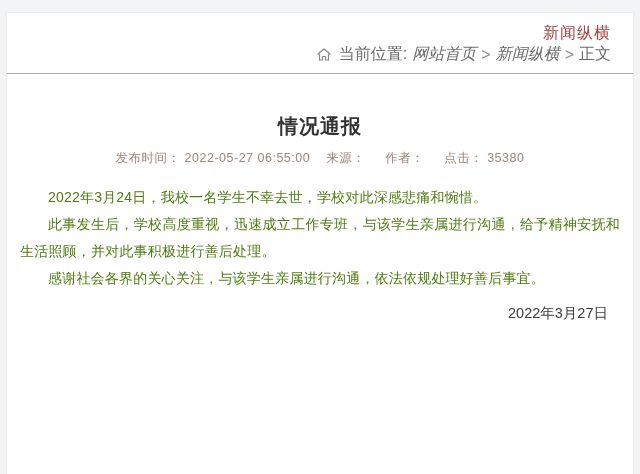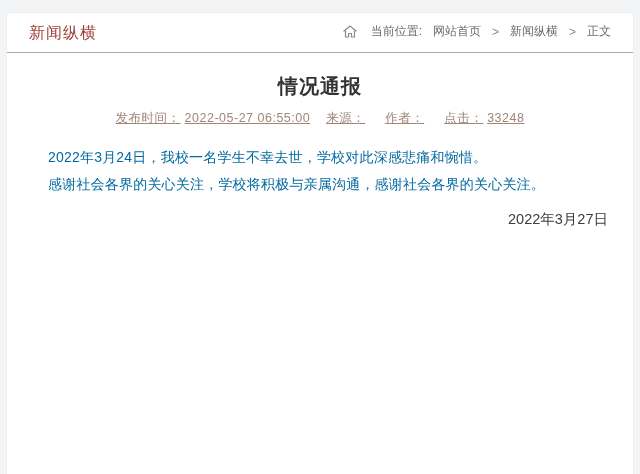--- a/index.html
+++ b/index.html
@@ -14,72 +14,73 @@
   .panel {
     background: #ffffff;
     margin: 12px 6px 0 6px;
     min-height: 462px;
     border: 1px solid #ededed;
     border-bottom: none;
   }
   .panel-header {
     display: flex;
     justify-content: space-between;
-    align-items: flex-start;
+    align-items: flex-end;
     padding: 10px 22px 8px 22px;
+    flex-direction: column;
   }
   .section-title {
     color: #a2453f;
     font-size: 16px;
     font-weight: 500;
     letter-spacing: 1px;
   }
   .breadcrumb {
     display: flex;
     align-items: center;
-    gap: 11px;
+    gap: 5px;
     color: #6b6b6b;
-    font-size: 12px;
+    font-size: 16px;
   }
   .breadcrumb .home-icon {
     display: inline-flex;
     align-items: center;
     margin-right: 3px;
   }
-  .breadcrumb .crumb-link { cursor: pointer; }
+  .breadcrumb .crumb-link { cursor: pointer; font-style: italic; }
   .breadcrumb .sep { color: #8a8a8a; }
   .header-divider {
     border: none;
     border-top: 1px solid #a9a9a9;
     height: 0;
   }
   .article { padding: 0 0 10px 0; }
   .article-title {
-    margin-top: 20px;
+    margin-top: 39px;
     text-align: center;
     font-size: 20px;
     font-weight: 700;
     color: #333333;
     letter-spacing: 1px;
   }
   .article-meta {
     margin-top: 10px;
     text-align: center;
     font-size: 12.5px;
     color: #a08578;
     letter-spacing: 0.5px;
   }
-  .article-meta span { margin: 8px 2px; text-decoration: underline; }
+  .article-meta span { margin: 8px 2px; }
   .article-meta .gap { margin-right: 10px; }
   .article-body {
     margin-top: 17px;
     padding: 0 13px;
     font-size: 14px;
     line-height: 27px;
-    color: #0369a1;
+    color: #4d7c0f;
     letter-spacing: 0.2px;
   }
   .article-body p {
     text-indent: 2em;
     text-align: justify;
   }
   .signature-block {
     margin-top: 7px;
     padding-right: 25px;
     text-align: right;
@@ -115,26 +116,27 @@
   <hr class="header-divider">
 
   <div class="article">
 
     <h1 class="article-title">情况通报</h1>
 
     <div class="article-meta">
       <span>发布时间：</span><span class="gap">2022-05-27 06:55:00</span>
       <span>来源：</span><span class="gap"></span>
       <span>作者：</span><span class="gap"></span>
-      <span>点击：</span><span>33248</span>
+      <span>点击：</span><span>35380</span>
     </div>
 
     <div class="article-body">
       <p>2022年3月24日，我校一名学生不幸去世，学校对此深感悲痛和惋惜。</p>
-      <p>感谢社会各界的关心关注，学校将积极与亲属沟通，感谢社会各界的关心关注。</p>
+      <p>此事发生后，学校高度重视，迅速成立工作专班，与该学生亲属进行沟通，给予精神安抚和生活照顾，并对此事积极进行善后处理。</p>
+      <p>感谢社会各界的关心关注，与该学生亲属进行沟通，依法依规处理好善后事宜。</p>
     </div>
 
     <div class="signature-block">
       <div>2022年3月27日</div>
     </div>
 
   </div>
 </div>
 
 </body></html>

